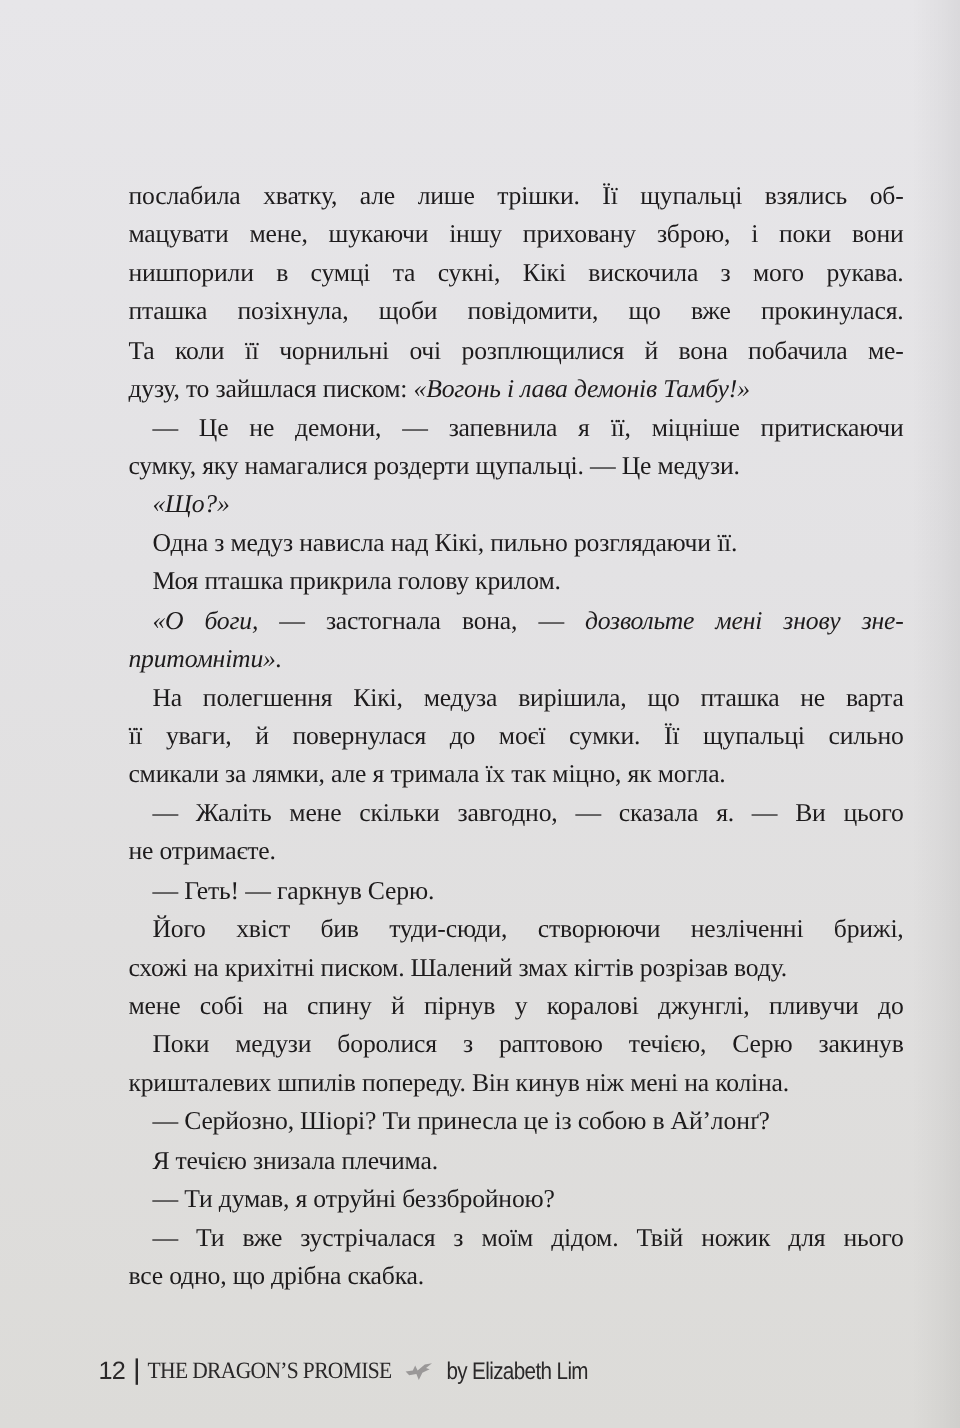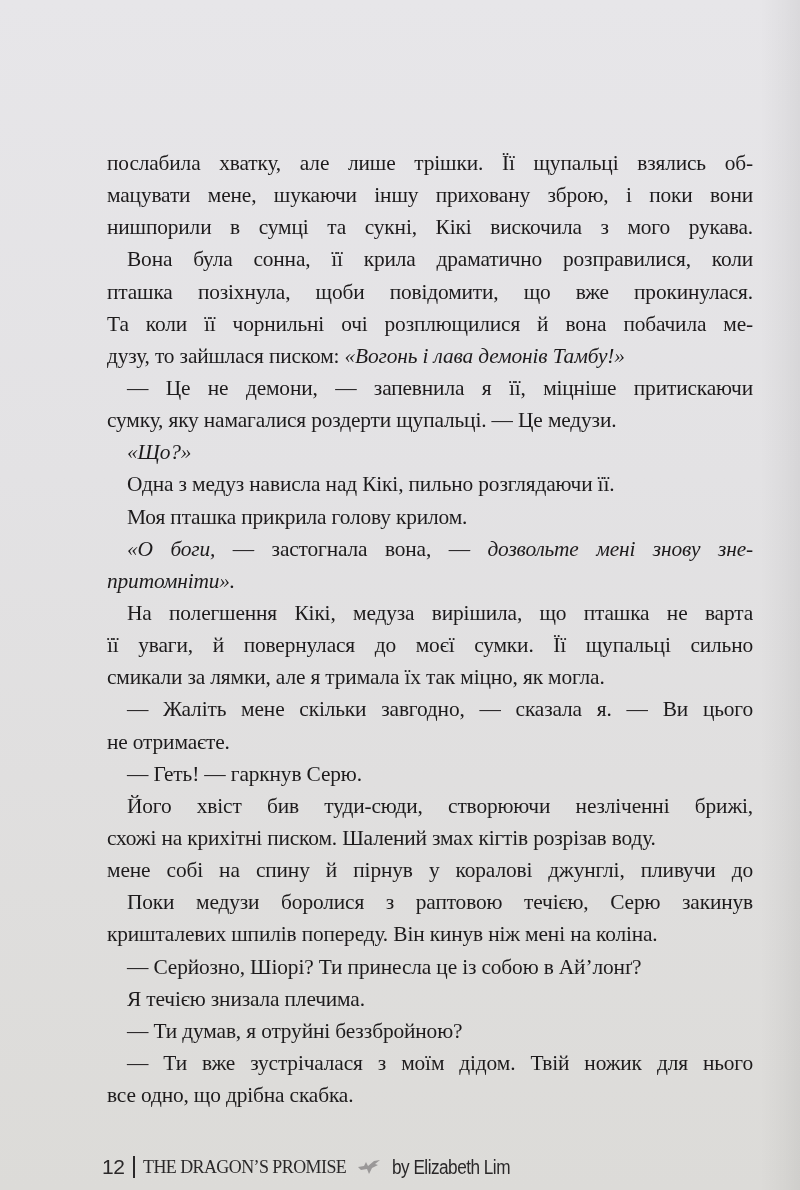--- a/index.html
+++ b/index.html
@@ -51,27 +51,26 @@
   }
   .line.indent {
     padding-left: 20px;
   }
   .line em, .line i {
     font-style: italic;
   }
   .footer {
     position: absolute;
     left: 82px;
-    top: 1152px;
+    top: 1128px;
     height: 30px;
     display: flex;
     align-items: center;
     font-family: "Liberation Sans Narrow", "Liberation Sans", sans-serif;
     color: #2a2829;
-    margin-left: 20px;
   }
   .footer .page-number {
     font-size: 21px;
     letter-spacing: -0.5px;
   }
   .footer .divider {
     display: inline-block;
     width: 1.5px;
     height: 22px;
     background: #2a2829;
@@ -98,21 +97,20 @@
   }
 </style>
 </head>
 <body>
 
 <div class="page">
   <div class="text-block" id="text-block">
       <span class="line"><span>послабила хватку, але лише трішки. Її щупальці взялись об-</span></span>
       <span class="line"><span>мацувати мене, шукаючи іншу приховану зброю, і поки вони</span></span>
       <span class="line"><span>нишпорили в сумці та сукні, Кікі вискочила з мого рукава.</span></span>
-      <span class="line indent"><span>Вона була сонна, її крила драматично розправилися, коли</span></span>
       <span class="line"><span>пташка позіхнула, щоби повідомити, що вже прокинулася.</span></span>
       <span class="line"><span>Та коли її чорнильні очі розплющилися й вона побачила ме-</span></span>
       <span class="line last"><span>дузу, то зайшлася писком: </span><em>«Вогонь і лава демонів Тамбу!»</em></span>
       <span class="line indent"><span>— Це не демони, — запевнила я її, міцніше притискаючи</span></span>
       <span class="line last"><span>сумку, яку намагалися роздерти щупальці. — Це медузи.</span></span>
       <span class="line indent last"><em>«Що?»</em></span>
       <span class="line indent last"><span>Одна з медуз нависла над Кікі, пильно розглядаючи її.</span></span>
       <span class="line indent last"><span>Моя пташка прикрила голову крилом.</span></span>
       <span class="line indent"><em>«О боги, </em><span>— застогнала вона, — </span><em>дозвольте мені знову зне-</em></span>
       <span class="line last"><em>притомніти».</em></span>

